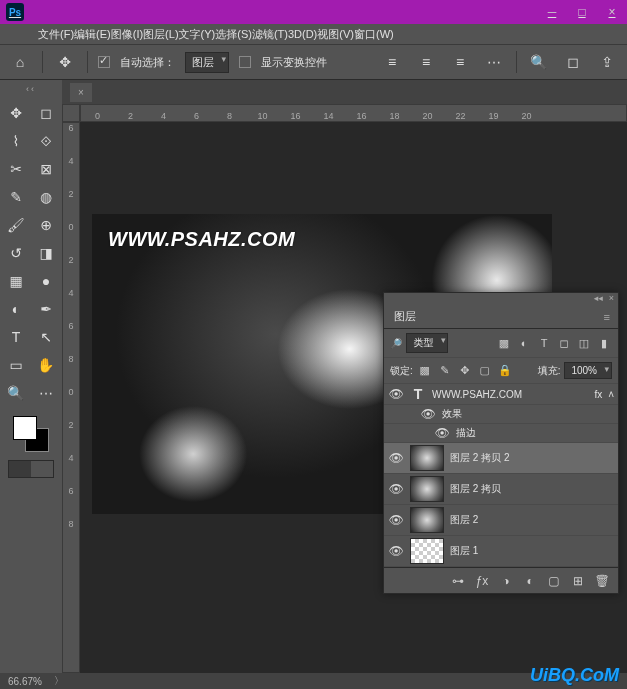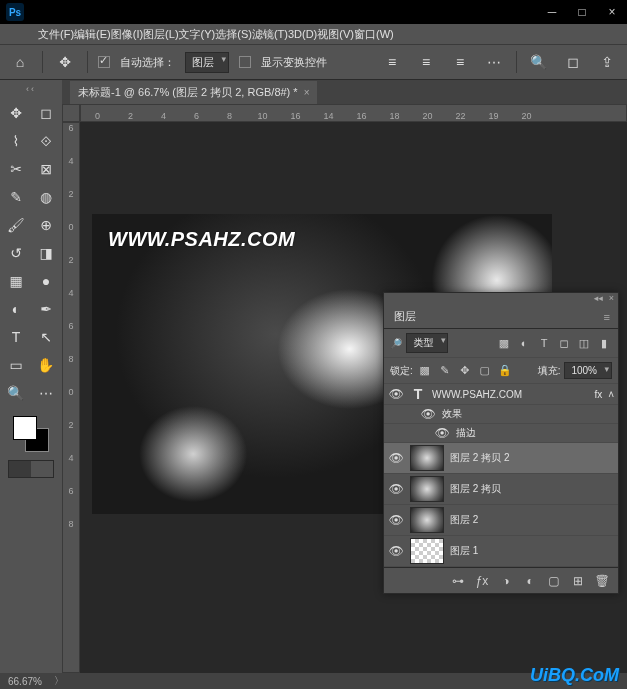--- a/index.html
+++ b/index.html
@@ -1,18 +1,18 @@
 <!DOCTYPE html>
 <html><head>
 <meta charset="utf-8">
 <style>
 * { margin: 0; padding: 0; box-sizing: border-box; font-family: "Microsoft YaHei", "Segoe UI", sans-serif; }
 body { width: 627px; height: 689px; background: #535353; color: #e0e0e0; font-size: 11px; overflow: hidden; position: relative; }
 
-.titlebar { height: 24px; background: #000000; display: flex; align-items: center; padding-left: 6px; }
+.titlebar { height: 24px; background: #a21caf; display: flex; align-items: center; padding-left: 6px; text-decoration: underline; }
 .ps-logo { width: 18px; height: 18px; background: #001e36; border-radius: 3px; display: flex; align-items: center; justify-content: center; color: #31a8ff; font-weight: bold; font-size: 10px; margin-right: 10px; }
 .win-controls { margin-left: auto; display: flex; }
 .win-btn { width: 30px; height: 24px; display: flex; align-items: center; justify-content: center; color: #ccc; font-size: 12px; }
 
 .menubar { height: 20px; background: #535353; display: flex; align-items: center; padding-left: 38px; font-size: 11px; color: #e0e0e0; }
 .menubar span { cursor: default; }
 
 .optionsbar { height: 36px; background: #535353; border-top: 1px solid #3a3a3a; border-bottom: 1px solid #2a2a2a; display: flex; align-items: center; padding: 0 8px; gap: 10px; }
 .icon-sq { width: 24px; height: 24px; display: flex; align-items: center; justify-content: center; color: #ddd; font-size: 14px; }
 .sep { width: 1px; height: 22px; background: #3a3a3a; }
@@ -150,21 +150,20 @@
     </div>
     <div class="qm-toggle">
       <div style="background:#3a3a3a"></div>
         <div style="background:#535353"></div>
     </div>
   </div>
 
   <div class="workspace">
     <div class="tabs">
       <div class="tab">
-        <span>未标题-1 @ 66.7% (图层 2 拷贝 2, RGB/8#) *</span>
         <span class="tab-close">×</span>
       </div>
     </div>
     <div class="ruler-h-wrap">
       <div class="ruler-corner"></div>
       <div class="ruler-h">
         <div class="ruler-tick">0</div>
           <div class="ruler-tick">2</div>
           <div class="ruler-tick">4</div>
           <div class="ruler-tick">6</div>

